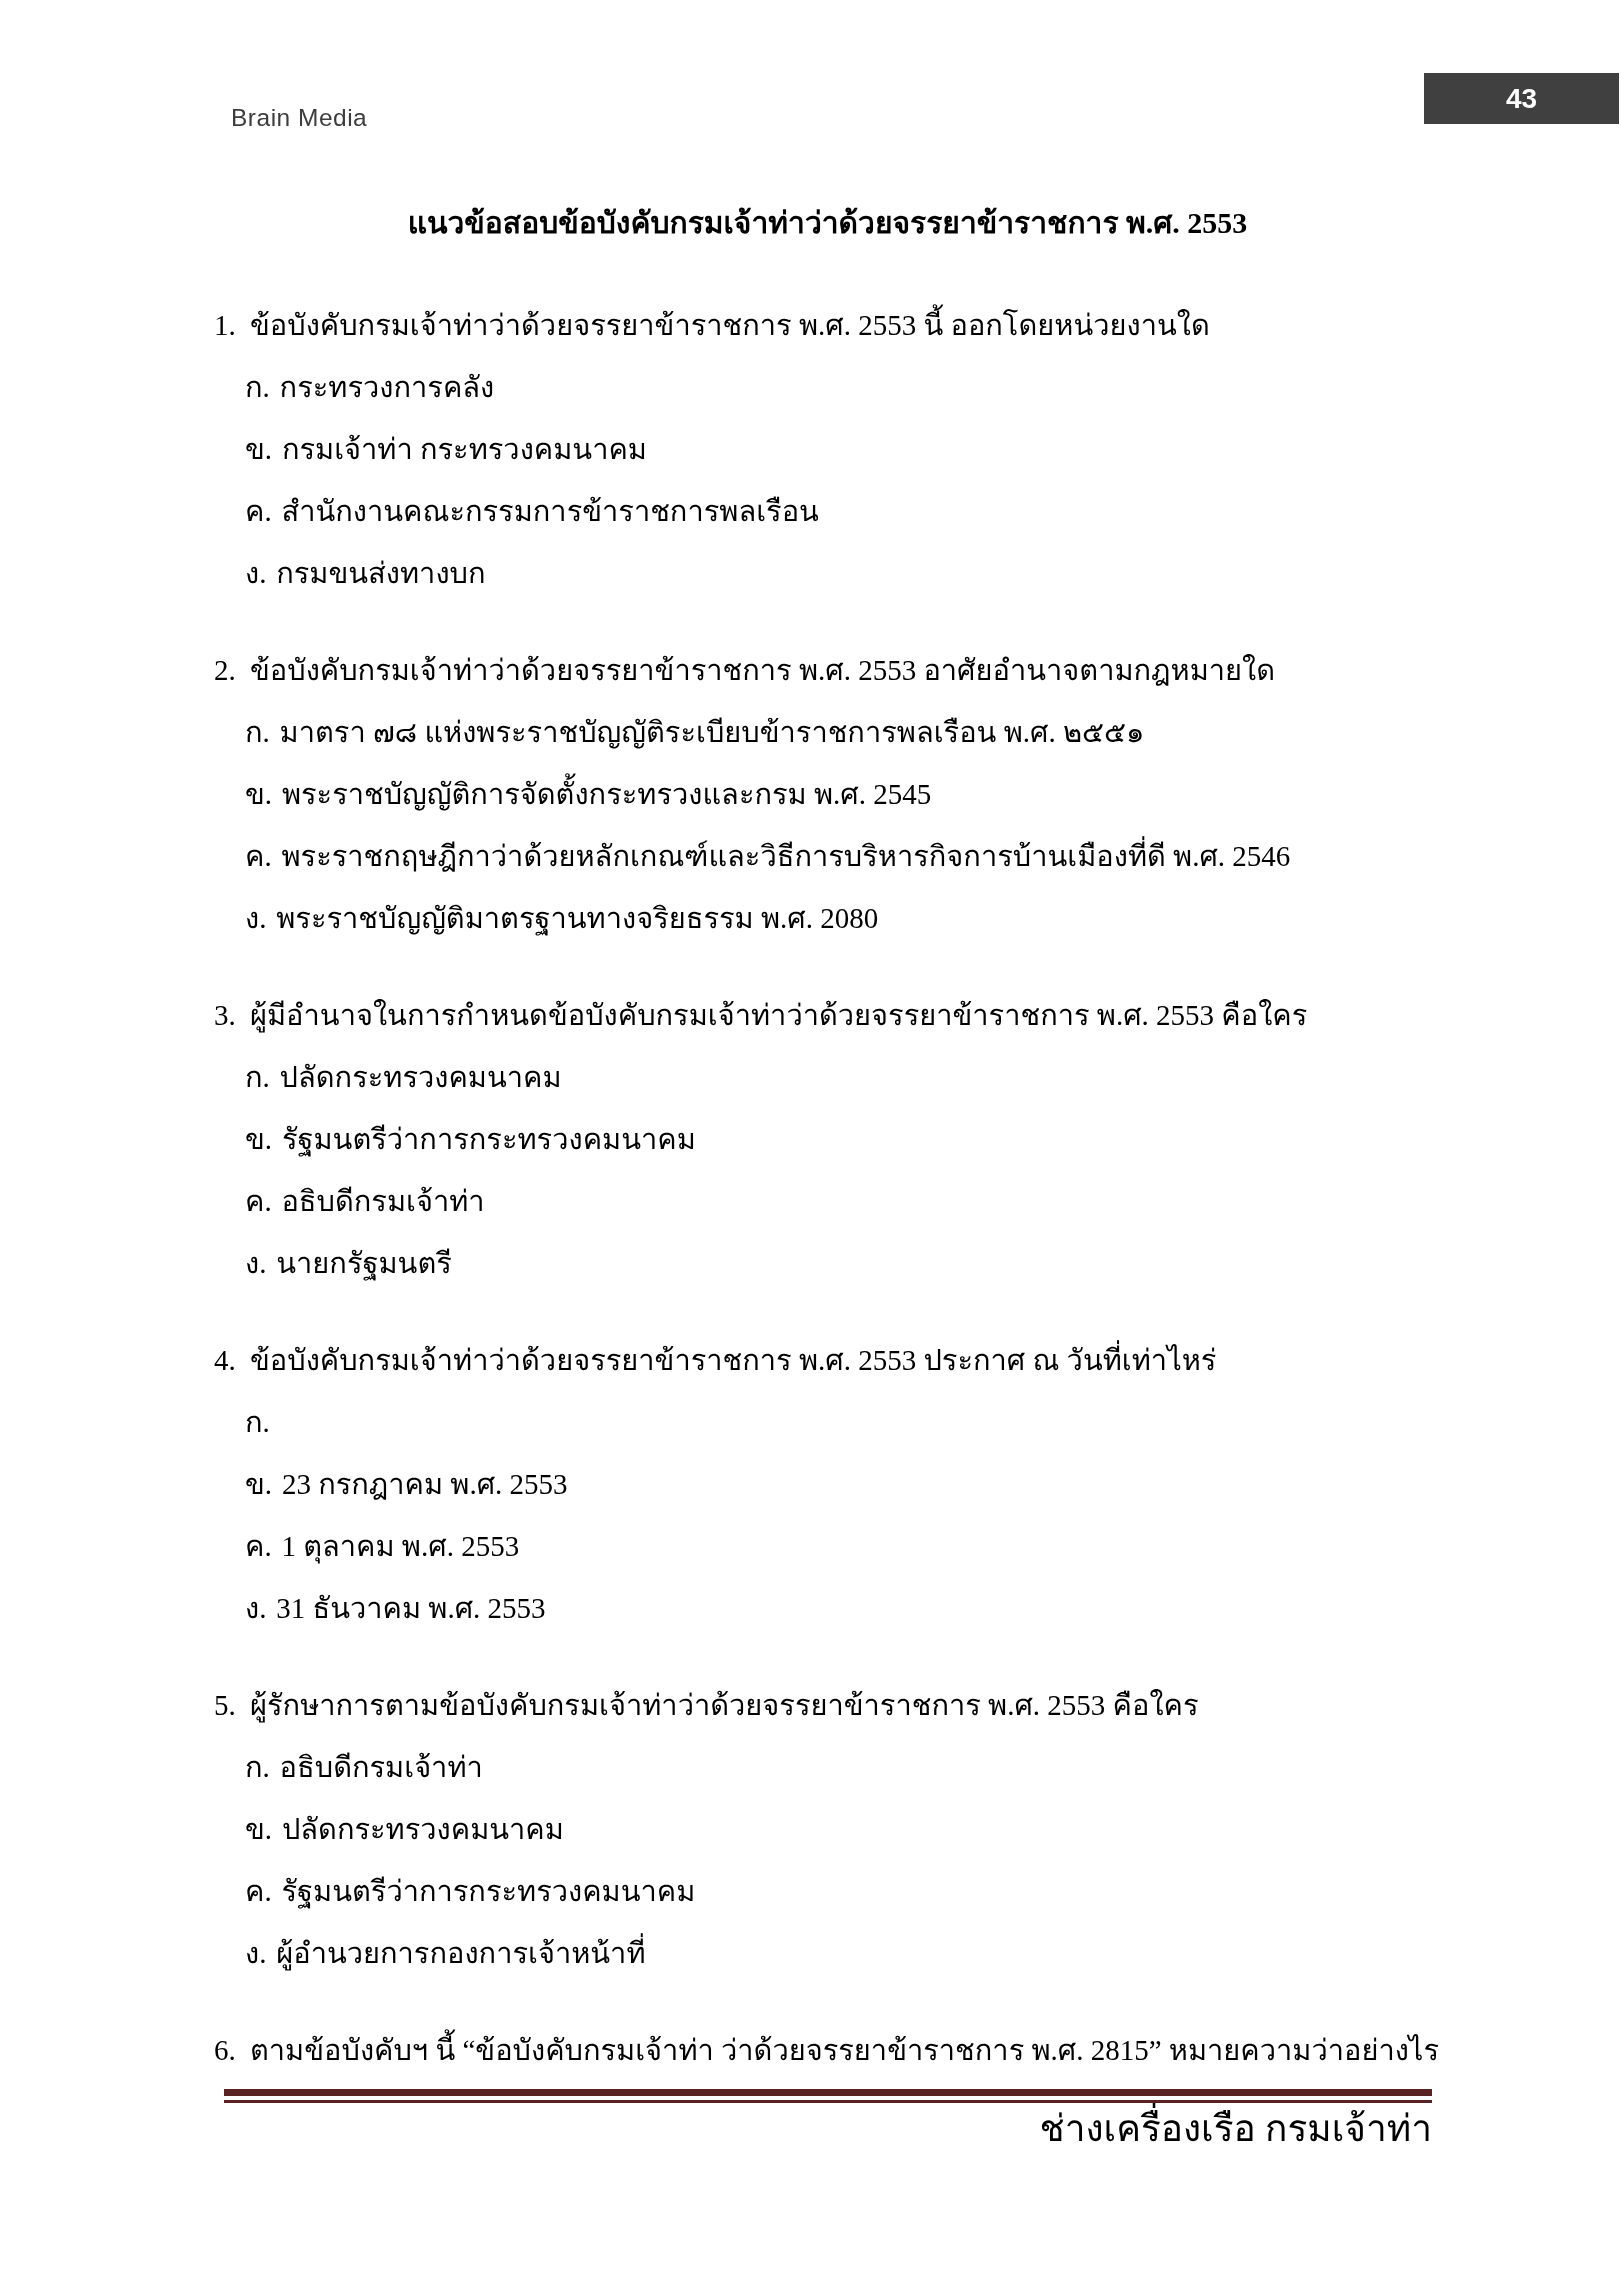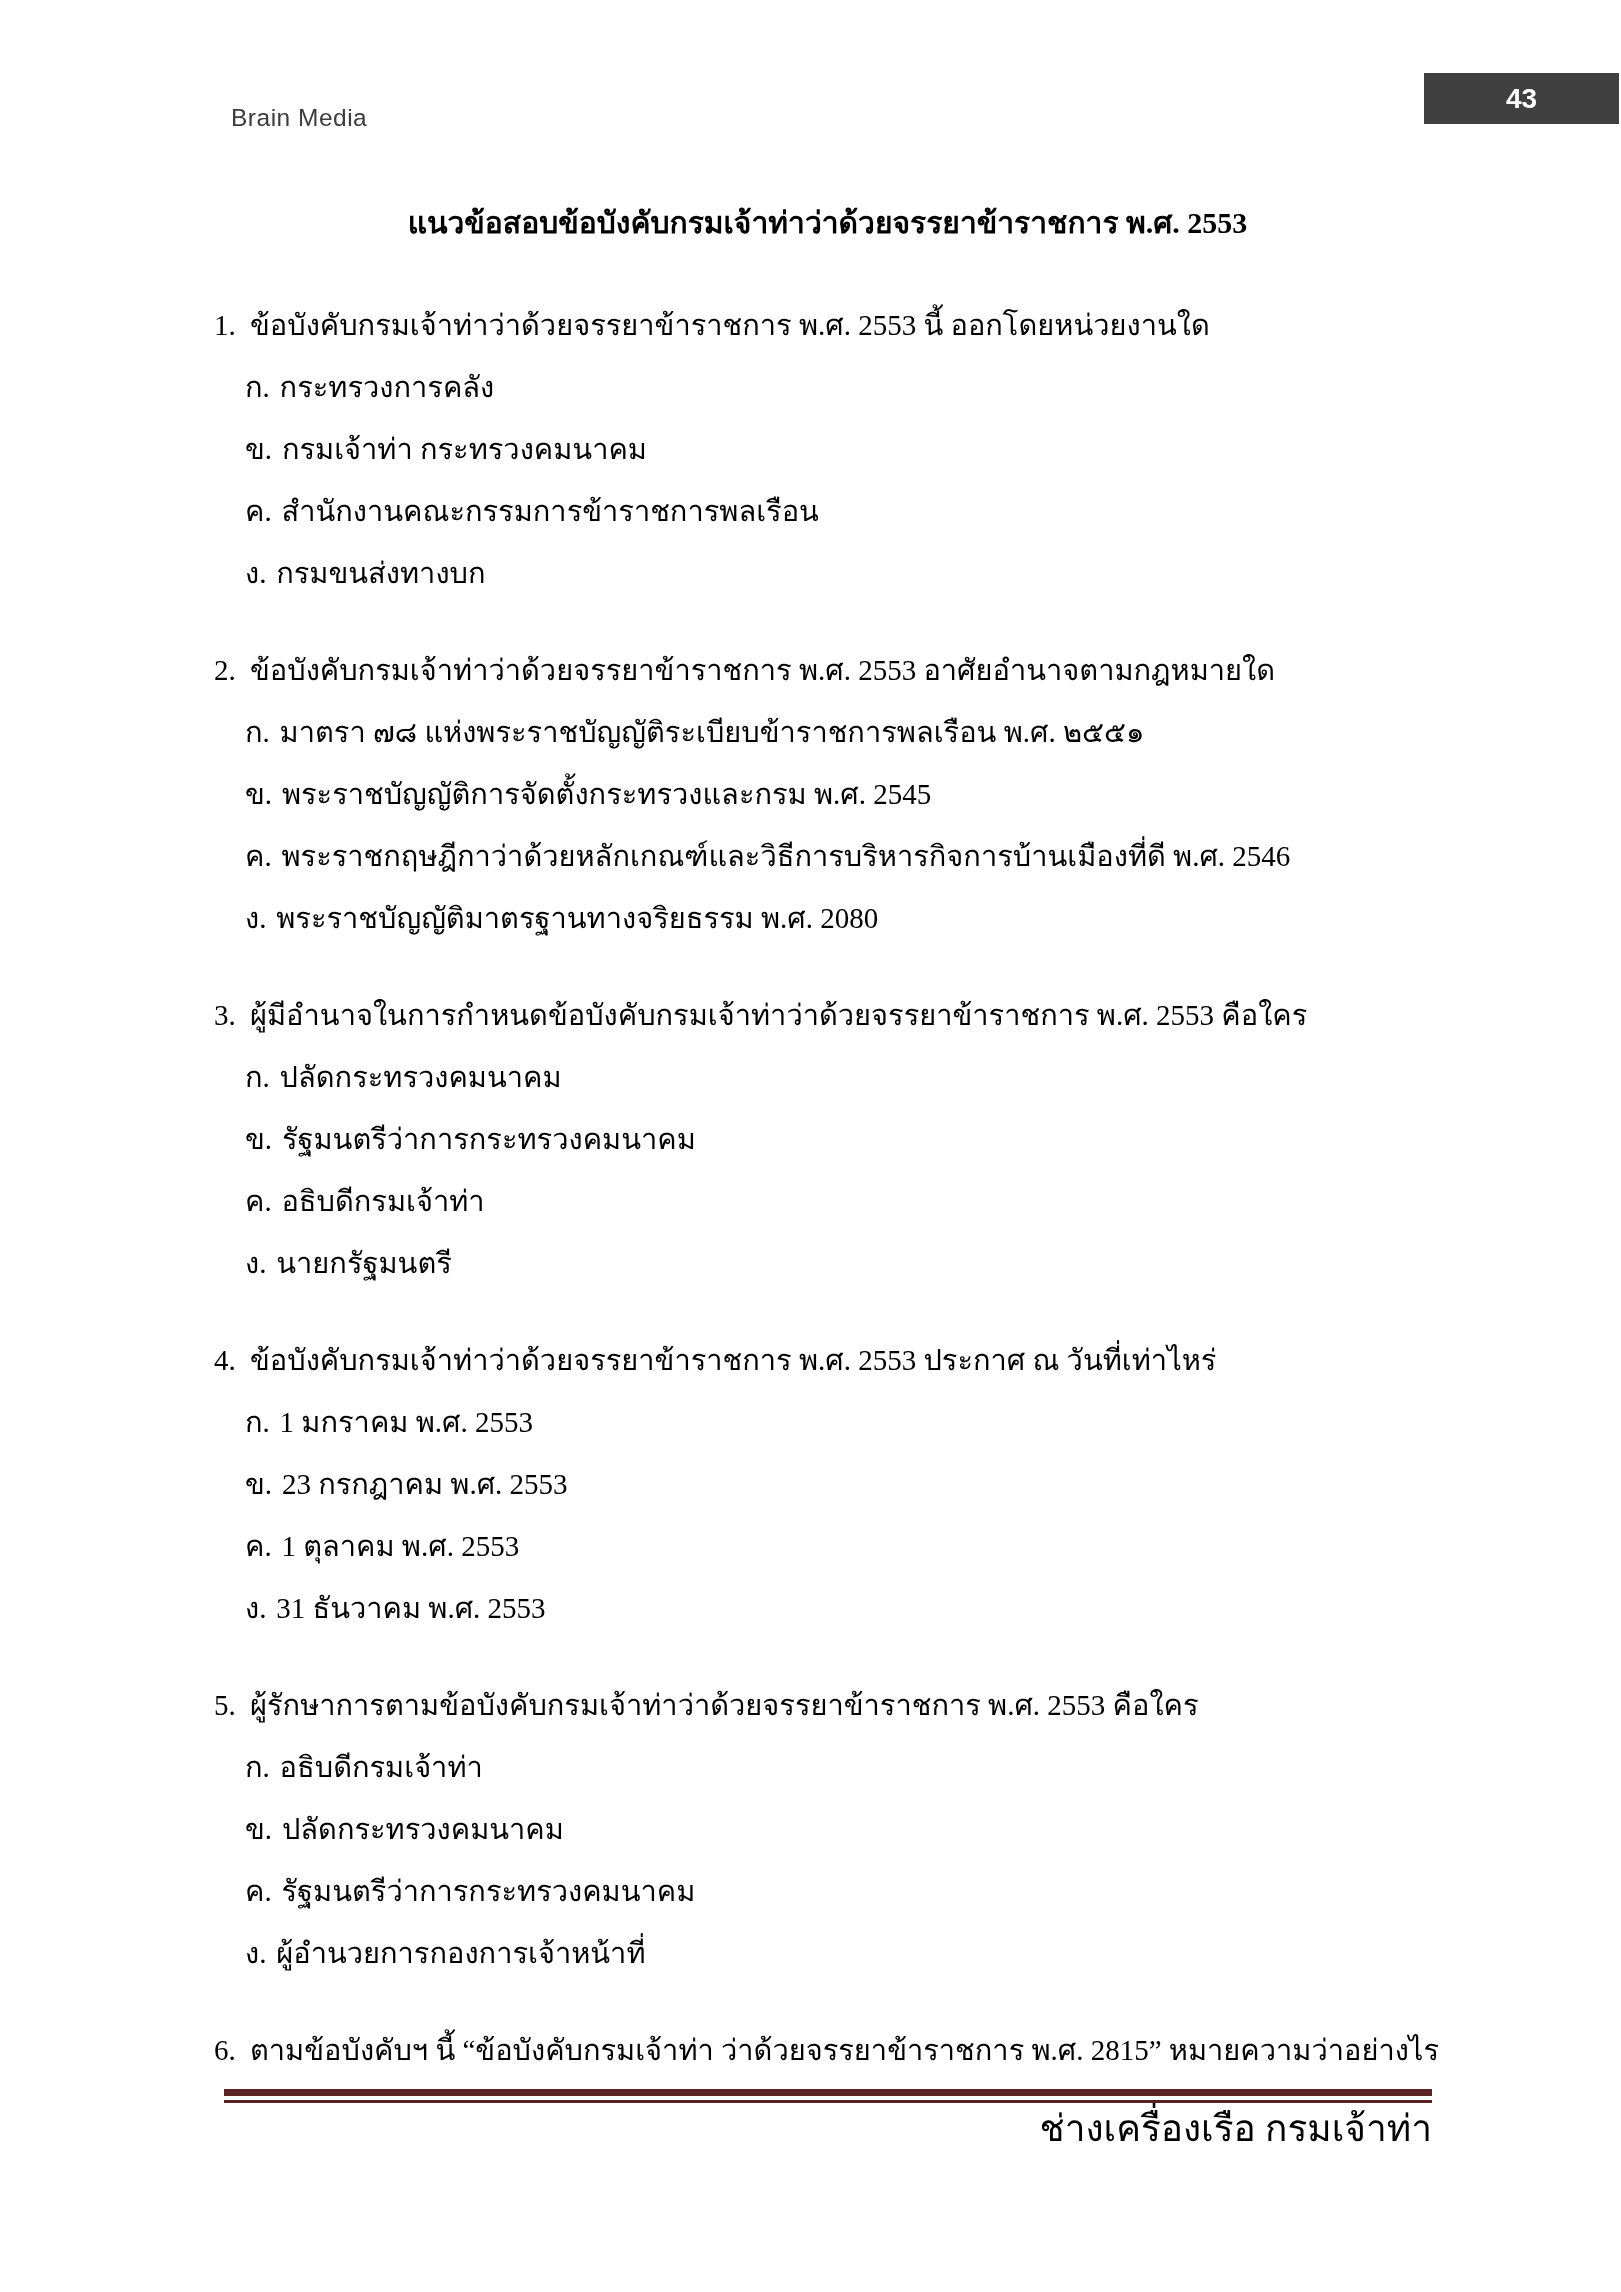--- a/index.html
+++ b/index.html
@@ -133,21 +133,20 @@
           <span class="choice-text">นายกรัฐมนตรี</span>
         </div>
       </div>
       <div class="q-block">
         <div class="q-row">
           <span class="q-num">4.</span>
           <span class="q-text">ข้อบังคับกรมเจ้าท่าว่าด้วยจรรยาข้าราชการ พ.ศ. 2553 ประกาศ ณ วันที่เท่าไหร่</span>
         </div>
         <div class="choice-row">
           <span class="choice-label">ก.</span>
-          <span class="choice-text">1 มกราคม พ.ศ. 2553</span>
         </div>
         <div class="choice-row">
           <span class="choice-label">ข.</span>
           <span class="choice-text">23 กรกฎาคม พ.ศ. 2553</span>
         </div>
         <div class="choice-row">
           <span class="choice-label">ค.</span>
           <span class="choice-text">1 ตุลาคม พ.ศ. 2553</span>
         </div>
         <div class="choice-row">

